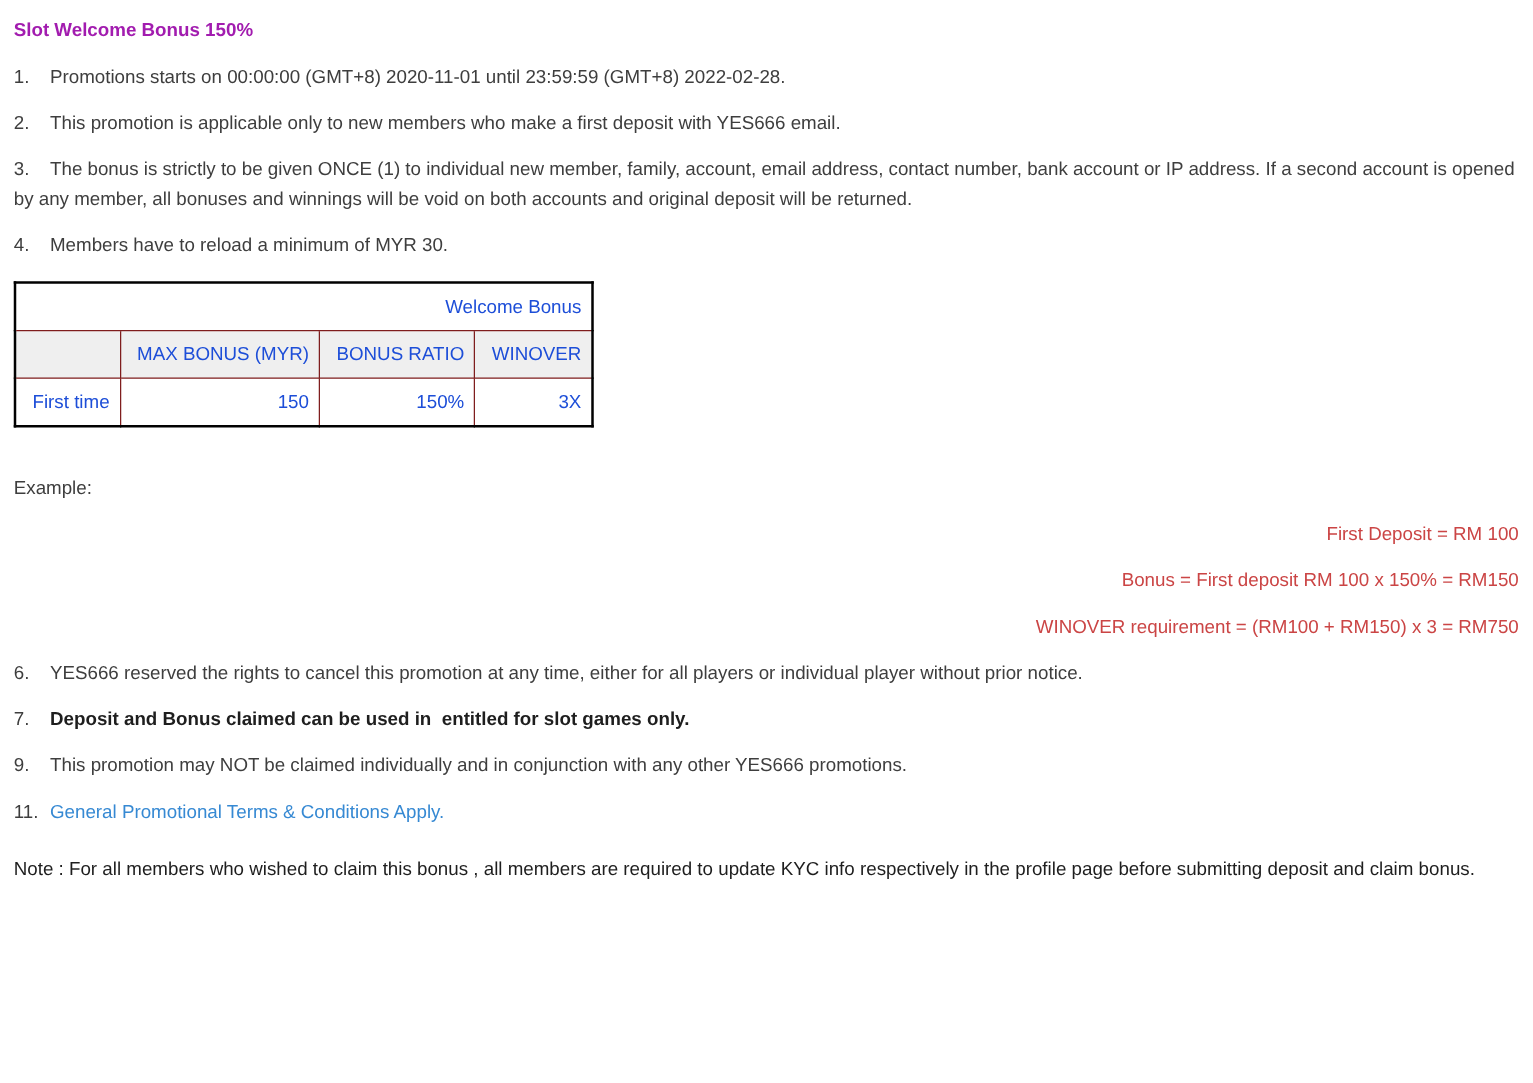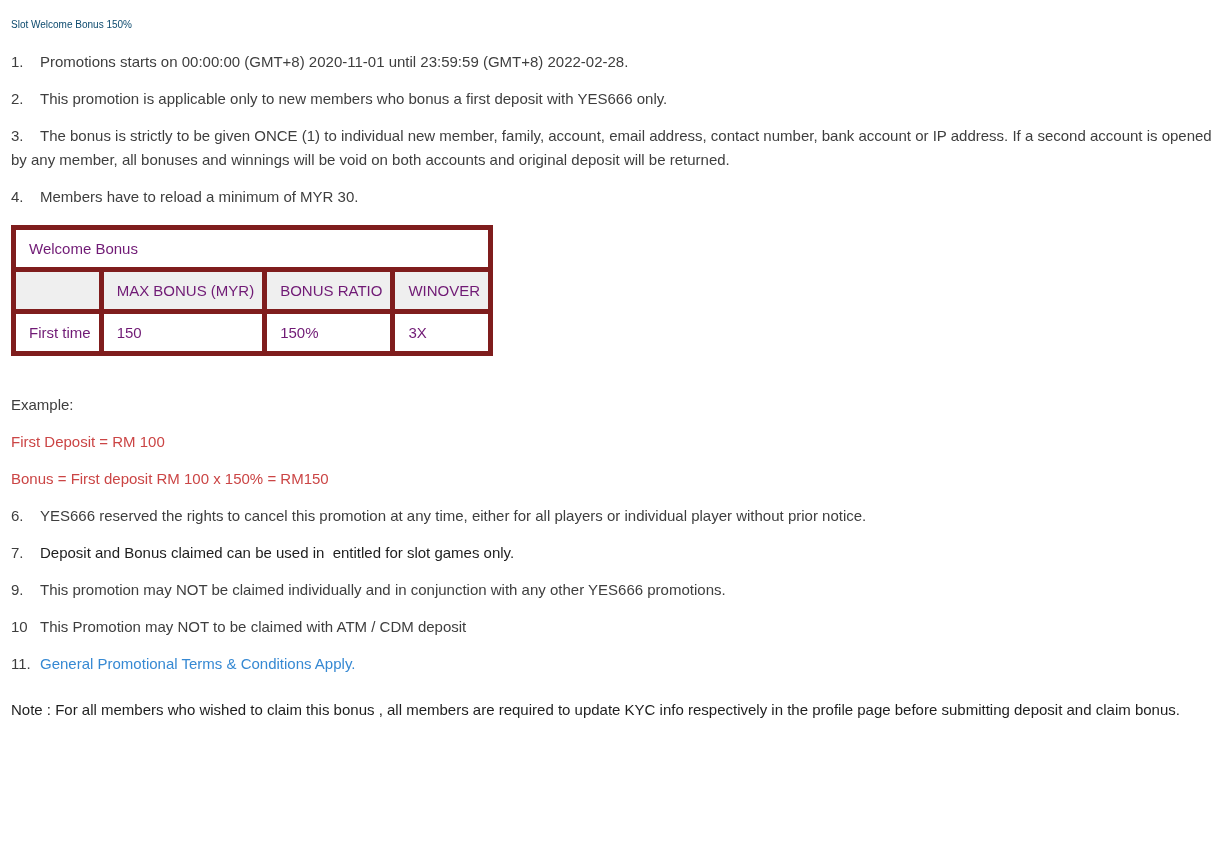--- a/index.html
+++ b/index.html
@@ -13,63 +13,65 @@
     font-family: "Liberation Sans", "DejaVu Sans", sans-serif;
     font-size: 15px;
     line-height: 24px;
     color: #3e3e3e;
     box-sizing: border-box;
   }
   .content {
     padding: 13px 11px 24px 11px;
   }
   .page-title {
-    font-size: 10px;
-    font-weight: normal;
-    color: #0c4a6e;
+    font-size: 15px;
+    font-weight: bold;
+    color: #a21caf;
     margin: 0;
     line-height: 24px;
   }
   p.item {
     margin: 13px 0 0 0;
   }
   .item-number {
     display: inline-block;
     min-width: 29px;
     vertical-align: top;
   }
   .item-text {
     white-space: pre-wrap;
     text-align: center;
   }
   .bold-text {
-    font-weight: normal;
+    font-weight: bold;
     color: #1e1e1e;
   }
   a.terms-link {
     color: #3689d3;
     text-decoration: none;
   }
   .red-text {
     color: #cb4545;
+    text-align: right;
   }
   table.bonus-table {
     border-collapse: collapse;
     table-layout: fixed;
     margin-top: 16px;
     border: 2px solid #000000;
   }
   table.bonus-table td {
-    border: 5px solid #7f1d1d;
+    border: 1px solid #7f1d1d;
     height: 37px;
     padding: 0 8px 0 13px;
     vertical-align: middle;
-    color: #701a75;
+    color: #1d4ed8;
     white-space: nowrap;
     overflow: hidden;
+    text-align: right;
   }
   table.bonus-table tr.col-header-row td {
     background: #efefef;
   }
   .example-label {
     margin: 37px 0 6px 0;
   }
   p.example-line {
     margin: 13px 0 0 0;
   }
@@ -84,21 +86,21 @@
 <body>
 
 <div class="content">
 
   <p class="page-title">Slot Welcome Bonus 150%</p>
 
   <p class="item">
     <span class="item-number">1.</span><span class="item-text">Promotions starts on 00:00:00 (GMT+8) 2020-11-01 until 23:59:59 (GMT+8) 2022-02-28.</span>
   </p>
   <p class="item">
-    <span class="item-number">2.</span><span class="item-text">This promotion is applicable only to new members who bonus a first deposit with YES666 only.</span>
+    <span class="item-number">2.</span><span class="item-text">This promotion is applicable only to new members who make a first deposit with YES666 email.</span>
   </p>
   <p class="item">
     <span class="item-number">3.</span><span class="item-text">The bonus is strictly to be given ONCE (1) to individual new member, family, account, email address, contact number, bank account or IP address. If a second account is opened by any member, all bonuses and winnings will be void on both accounts and original deposit will be returned.</span>
   </p>
   <p class="item">
     <span class="item-number">4.</span><span class="item-text">Members have to reload a minimum of MYR 30.</span>
   </p>
 
   <table class="bonus-table">
     <colgroup>
@@ -122,32 +124,30 @@
         <td>150</td>
         <td>150%</td>
         <td>3X</td>
       </tr>
     </tbody>
   </table>
 
   <p class="example-label">Example:</p>
   <p class="example-line red-text">First Deposit = RM 100</p>
   <p class="example-line red-text">Bonus = First deposit RM 100 x 150% = RM150</p>
+  <p class="example-line red-text">WINOVER requirement = (RM100 + RM150) x 3 = RM750</p>
 
   <p class="item">
     <span class="item-number">6.</span><span class="item-text">YES666 reserved the rights to cancel this promotion at any time, either for all players or individual player without prior notice.</span>
   </p>
   <p class="item">
     <span class="item-number">7.</span><span class="item-text bold-text">Deposit and Bonus claimed can be used in  entitled for slot games only.</span>
   </p>
   <p class="item">
     <span class="item-number">9.</span><span class="item-text">This promotion may NOT be claimed individually and in conjunction with any other YES666 promotions.</span>
   </p>
   <p class="item">
-    <span class="item-number">10</span><span class="item-text">This Promotion may NOT to be claimed with ATM / CDM deposit</span>
-  </p>
-  <p class="item">
     <span class="item-number">11.</span><a href="#" class="terms-link">General Promotional Terms &amp; Conditions Apply.</a>
   </p>
 
   <p class="note">Note : For all members who wished to claim this bonus , all members are required to update KYC info respectively in the profile page before submitting deposit and claim bonus.</p>
 
 </div>
 
 </body></html>

